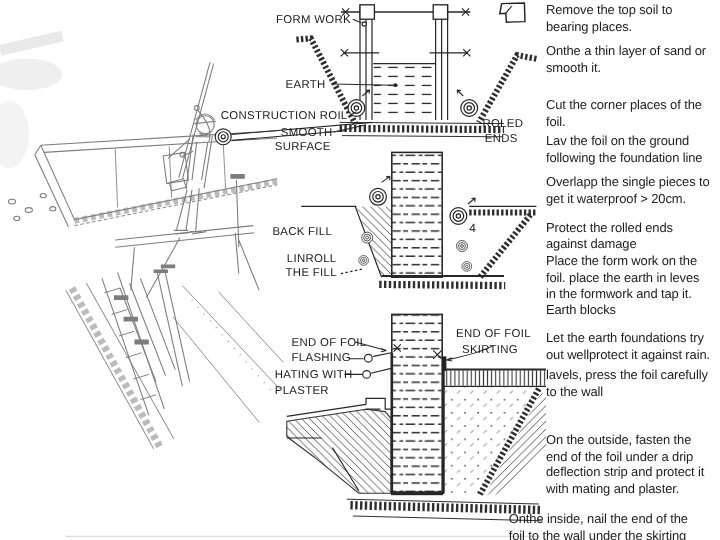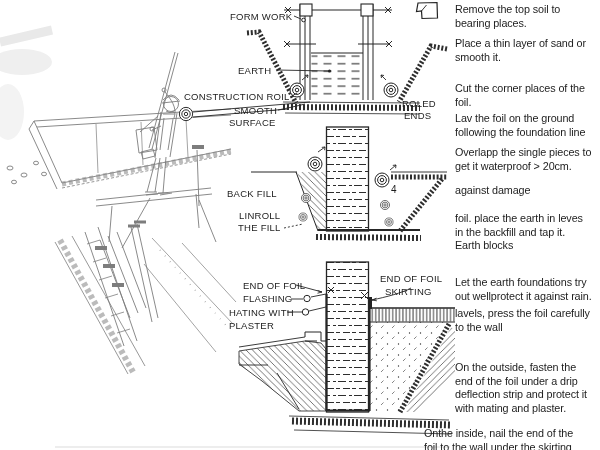--- a/index.html
+++ b/index.html
@@ -219,41 +219,43 @@
 <div class="dlabel" style="left:229px;top:320px">PLASTER</div>
 <div class="dlabel" style="left:380px;top:273px">END OF FOIL</div>
 <div class="dlabel" style="left:385px;top:286px">SKIRTING</div>
 
 <div>
   <div class="step" style="left:455px;top:3px">
     <div>Remove the top soil to</div>
     <div>bearing places.</div>
   </div>
   <div class="step" style="left:455px;top:37px">
-    <div>Place a thin layer of sand or</div>
+    <div>Onthe a thin layer of sand or</div>
     <div>smooth it.</div>
   </div>
   <div class="step" style="left:455px;top:82px">
     <div>Cut the corner places of the</div>
     <div>foil.</div>
   </div>
   <div class="step" style="left:455px;top:112px">
     <div>Lav the foil on the ground</div>
     <div>following the foundation line</div>
   </div>
   <div class="step" style="left:455px;top:146px">
     <div>Overlapp the single pieces to</div>
     <div>get it waterproof &gt; 20cm.</div>
   </div>
   <div class="step" style="left:455px;top:184px">
+    <div>Protect the rolled ends</div>
     <div>against damage</div>
   </div>
   <div class="step" style="left:455px;top:212px">
+    <div>Place the form work on the</div>
     <div>foil. place the earth in leves</div>
-    <div>in the backfill and tap it.</div>
+    <div>in the formwork and tap it.</div>
     <div>Earth blocks</div>
   </div>
   <div class="step" style="left:455px;top:276px">
     <div>Let the earth foundations try</div>
     <div>out wellprotect it against rain.</div>
   </div>
   <div class="step" style="left:455px;top:307px">
     <div>lavels, press the foil carefully</div>
     <div>to the wall</div>
   </div>

